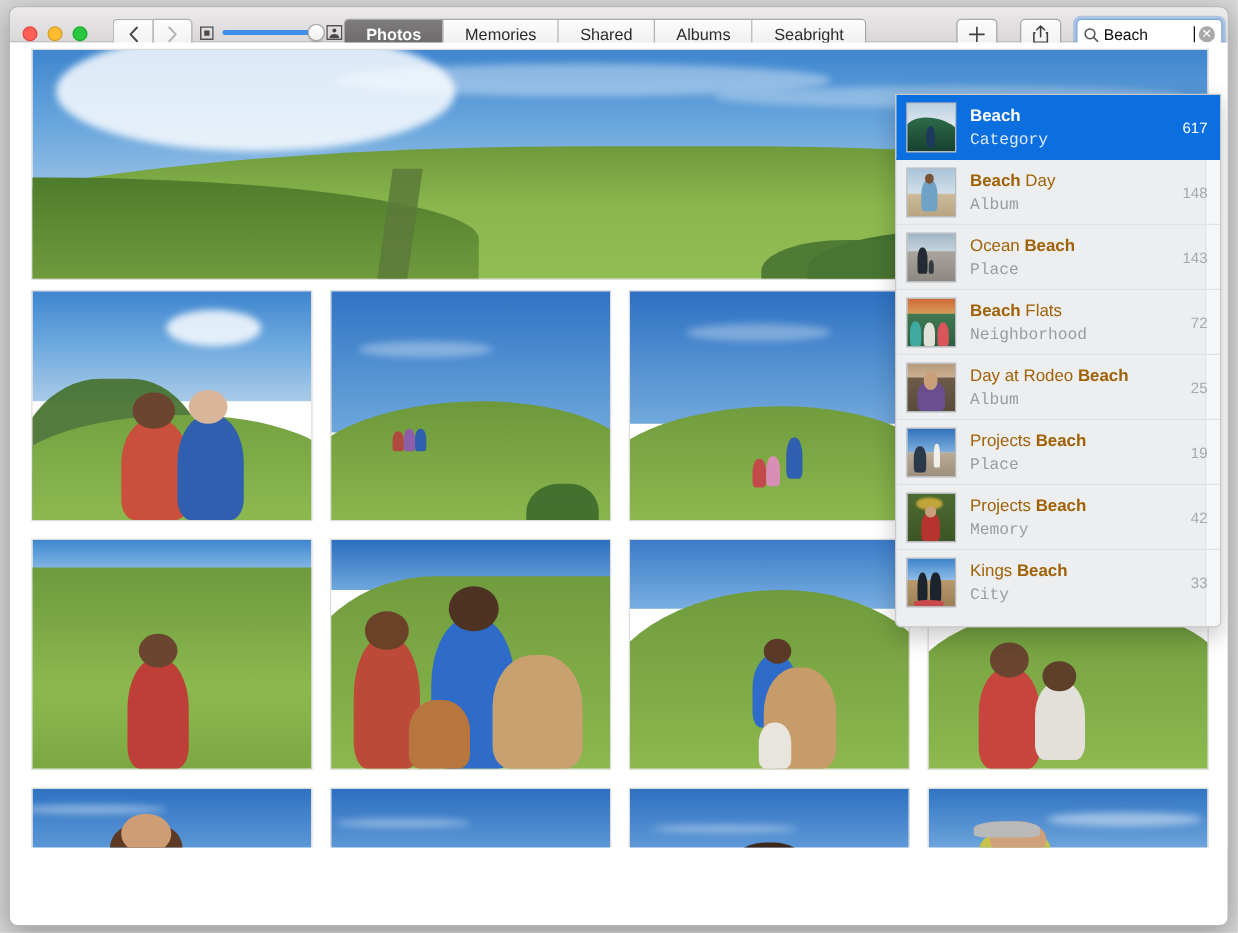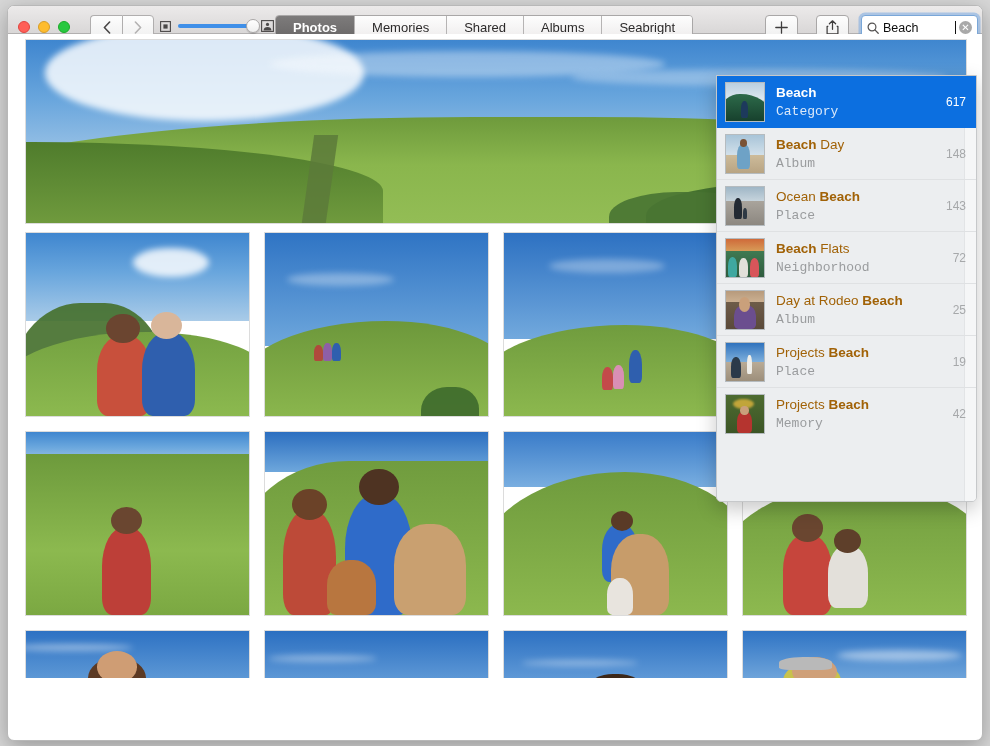--- a/index.html
+++ b/index.html
@@ -557,18 +557,34 @@
             <div class="head" style="left:38%;bottom:48%;width:22%;height:24%;background:#caa07b"></div>
               </div>
           </div>
           <div class="dd-text">
             <div class="dd-title"><span class="reg">Projects </span><b>Beach</b><span class="reg"></span></div>
             <div class="dd-sub">Memory</div>
           </div>
           <div class="dd-count">42</div>
         </div>
 
+        <div class="dd-row">
+          <div class="dd-thumb">
+            <div class="ph">
+                <div class="sky" style="height:46%;background:linear-gradient(to bottom,#3d84cc,#8fbde6)"></div>
+            <div class="hill" style="height:56%;background:linear-gradient(to bottom,#b99a6e,#9c7f57);border-radius:0"></div>
+            <div class="person" style="left:20%;bottom:8%;width:22%;height:62%;background:#1c242e"></div>
+            <div class="person" style="left:48%;bottom:8%;width:22%;height:62%;background:#1c242e"></div>
+            <div class="person" style="left:14%;bottom:0;width:62%;height:12%;background:#c94a4a"></div>
+              </div>
+          </div>
+          <div class="dd-text">
+            <div class="dd-title"><span class="reg">Kings </span><b>Beach</b><span class="reg"></span></div>
+            <div class="dd-sub">City</div>
+          </div>
+          <div class="dd-count">33</div>
+        </div>
 
       </div>
     </div>
 
   </div>
 </div>
 
 </body></html>

